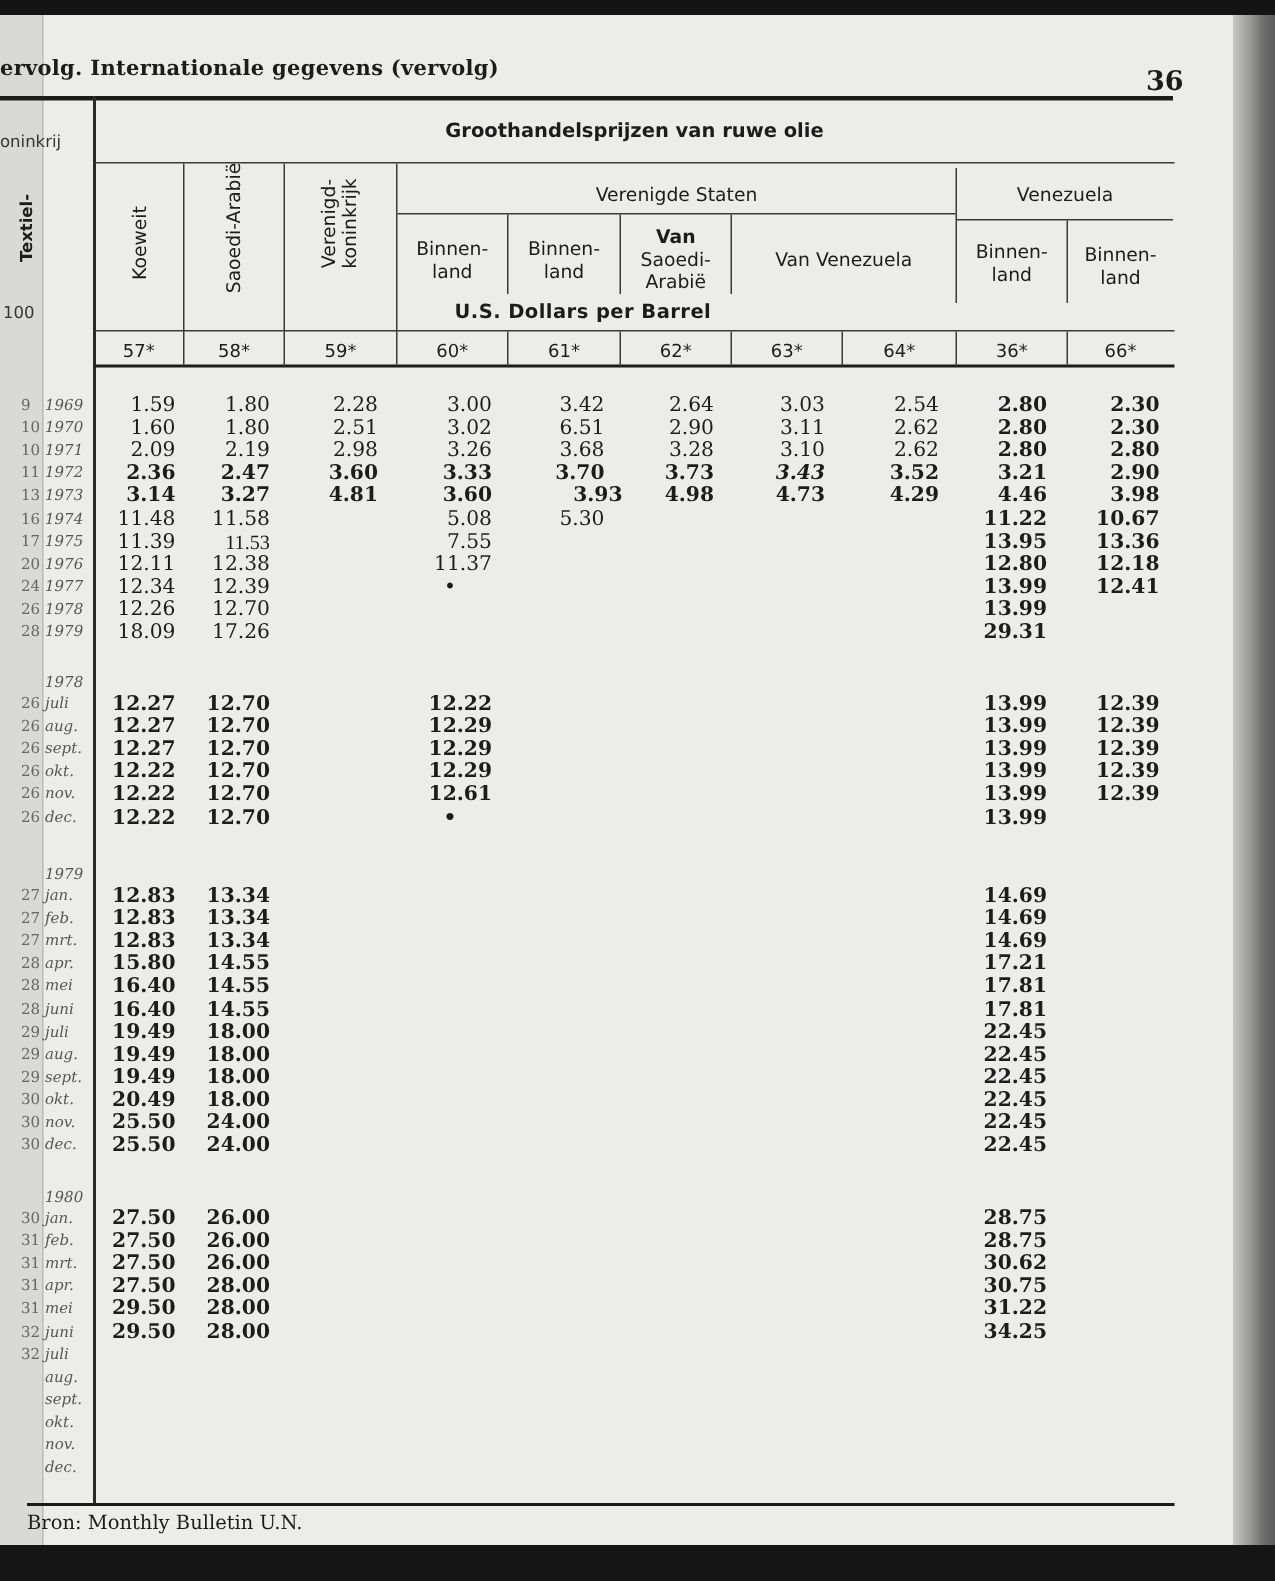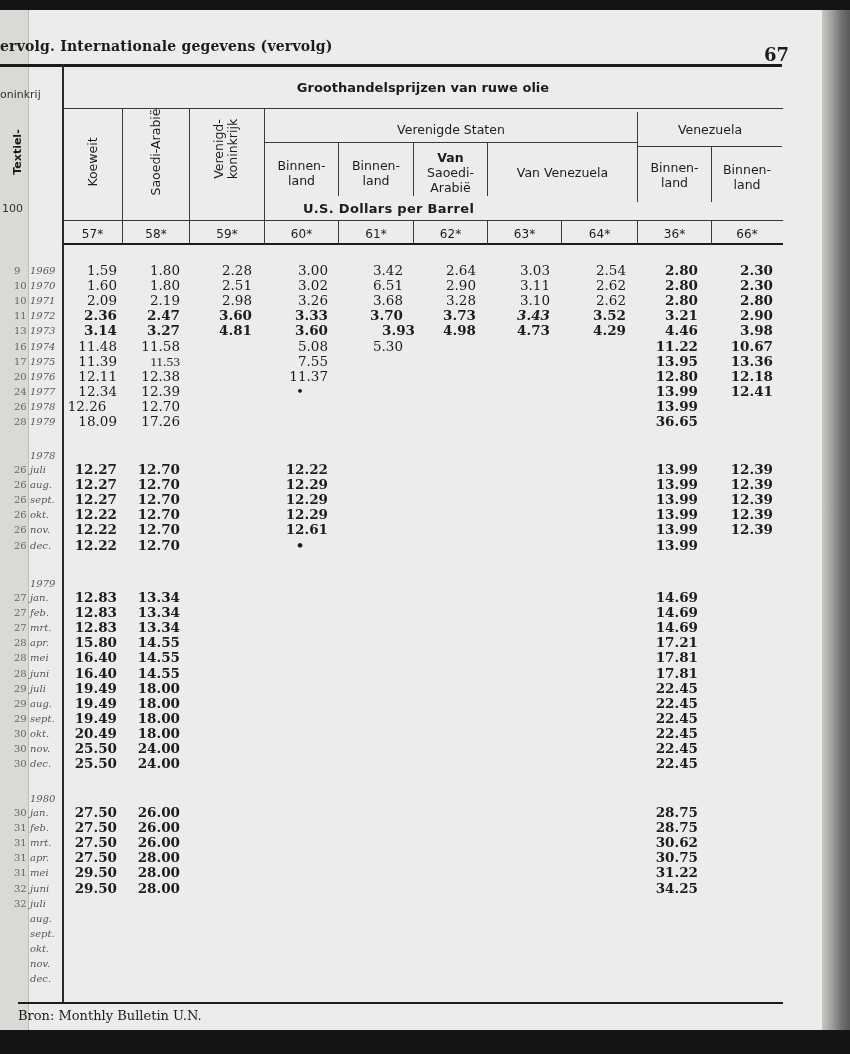--- a/index.html
+++ b/index.html
@@ -29,21 +29,21 @@
 </head>
 <body>
 
 <div class="top-strip"></div>
 <div class="page"></div>
 <div class="prev-page"></div>
 <div class="page-edge"></div>
 <div class="bottom-strip"></div>
 
 <div class="header-title">ervolg. Internationale gegevens (vervolg)</div>
-<div class="page-number">67</div>
+<div class="page-number">36</div>
 
 <div class="prev-frag" style="left:0;top:88px;">oninkrij</div>
 <div class="prev-frag" style="left:2px;top:202px;">100</div>
 <div class="rot" style="left:-12px;top:145px;width:60px;font-size:11px;font-weight:bold;">Textiel-</div>
 
 <div class="rule-thick" style="left:0;top:64px;width:782px;"></div>
 <div class="vrule-thick" style="left:62px;top:64px;height:938px;"></div>
 <div class="rule-thin" style="left:63px;top:108px;width:720px;"></div>
 <div class="rule-thin" style="left:265px;top:142px;width:372px;"></div>
 <div class="rule-thin" style="left:638px;top:146px;width:144px;"></div>
@@ -198,28 +198,28 @@
     <div class="num b" style="left: 713px; top: 368.7px;">12.18</div>
     <div class="lbl" style="left: 30px; top: 383.8px;">1977</div>
     <div class="lbl" style="left: 14px; top: 383.8px; font-style: normal; color: rgb(102, 102, 102);">24</div>
     <div class="num" style="left: 57px; top: 383.8px;">12.34</div>
     <div class="num" style="left: 120px; top: 383.8px;">12.39</div>
     <div class="num" style="left: 290px; top: 383.8px; text-align: center; width: 20px;">•</div>
     <div class="num b" style="left: 638px; top: 383.8px;">13.99</div>
     <div class="num b" style="left: 713px; top: 383.8px;">12.41</div>
     <div class="lbl" style="left: 30px; top: 398.9px;">1978</div>
     <div class="lbl" style="left: 14px; top: 398.9px; font-style: normal; color: rgb(102, 102, 102);">26</div>
-    <div class="num" style="left: 57px; top: 398.9px; text-align: center;">12.26</div>
+    <div class="num" style="left: 57px; top: 398.9px;">12.26</div>
     <div class="num" style="left: 120px; top: 398.9px;">12.70</div>
     <div class="num b" style="left: 638px; top: 398.9px;">13.99</div>
     <div class="lbl" style="left: 30px; top: 414px;">1979</div>
     <div class="lbl" style="left: 14px; top: 414px; font-style: normal; color: rgb(102, 102, 102);">28</div>
     <div class="num" style="left: 57px; top: 414px;">18.09</div>
     <div class="num" style="left: 120px; top: 414px;">17.26</div>
-    <div class="num b" style="left: 638px; top: 414px;">36.65</div>
+    <div class="num b" style="left: 638px; top: 414px;">29.31</div>
     <div class="lbl" style="left: 30px; top: 448px;">1978</div>
     <div class="lbl" style="left: 30px; top: 462px;">juli</div>
     <div class="lbl" style="left: 14px; top: 462px; font-style: normal; color: rgb(102, 102, 102);">26</div>
     <div class="num b" style="left: 57px; top: 462px;">12.27</div>
     <div class="num b" style="left: 120px; top: 462px;">12.70</div>
     <div class="num b" style="left: 268px; top: 462px;">12.22</div>
     <div class="num b" style="left: 638px; top: 462px;">13.99</div>
     <div class="num b" style="left: 713px; top: 462px;">12.39</div>
     <div class="lbl" style="left: 30px; top: 477.1px;">aug.</div>
     <div class="lbl" style="left: 14px; top: 477.1px; font-style: normal; color: rgb(102, 102, 102);">26</div>

